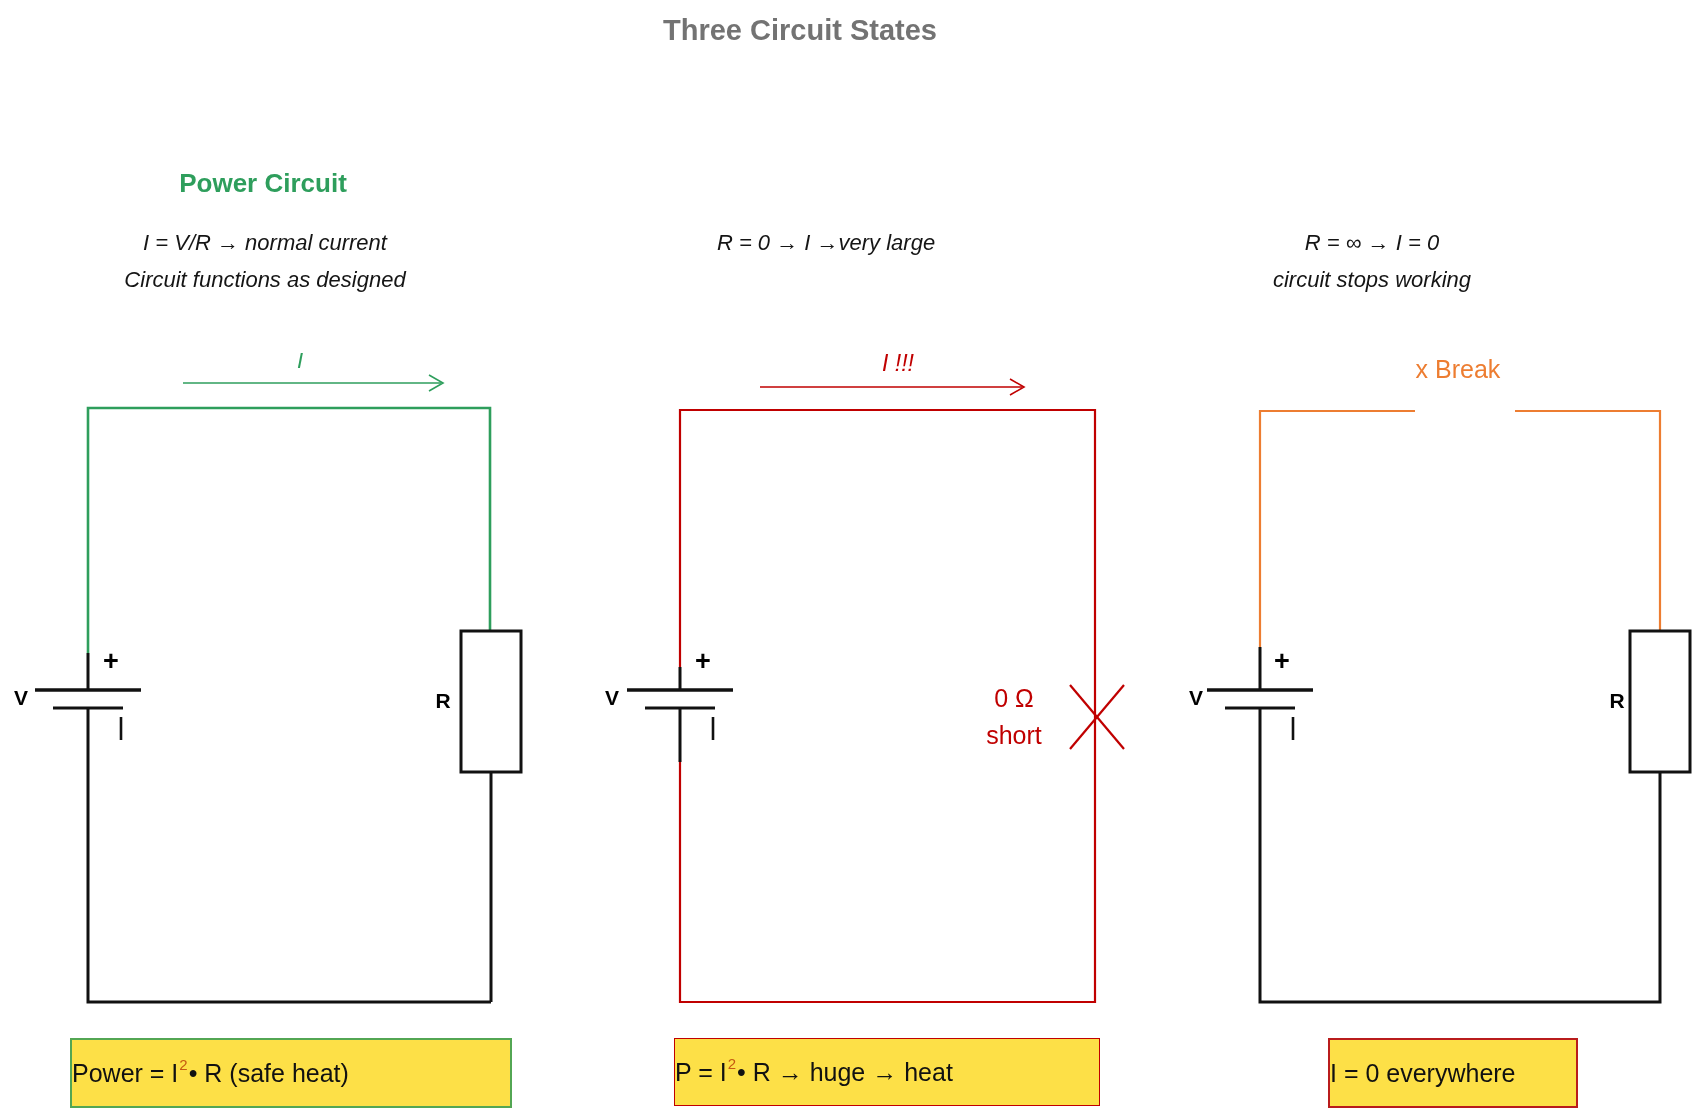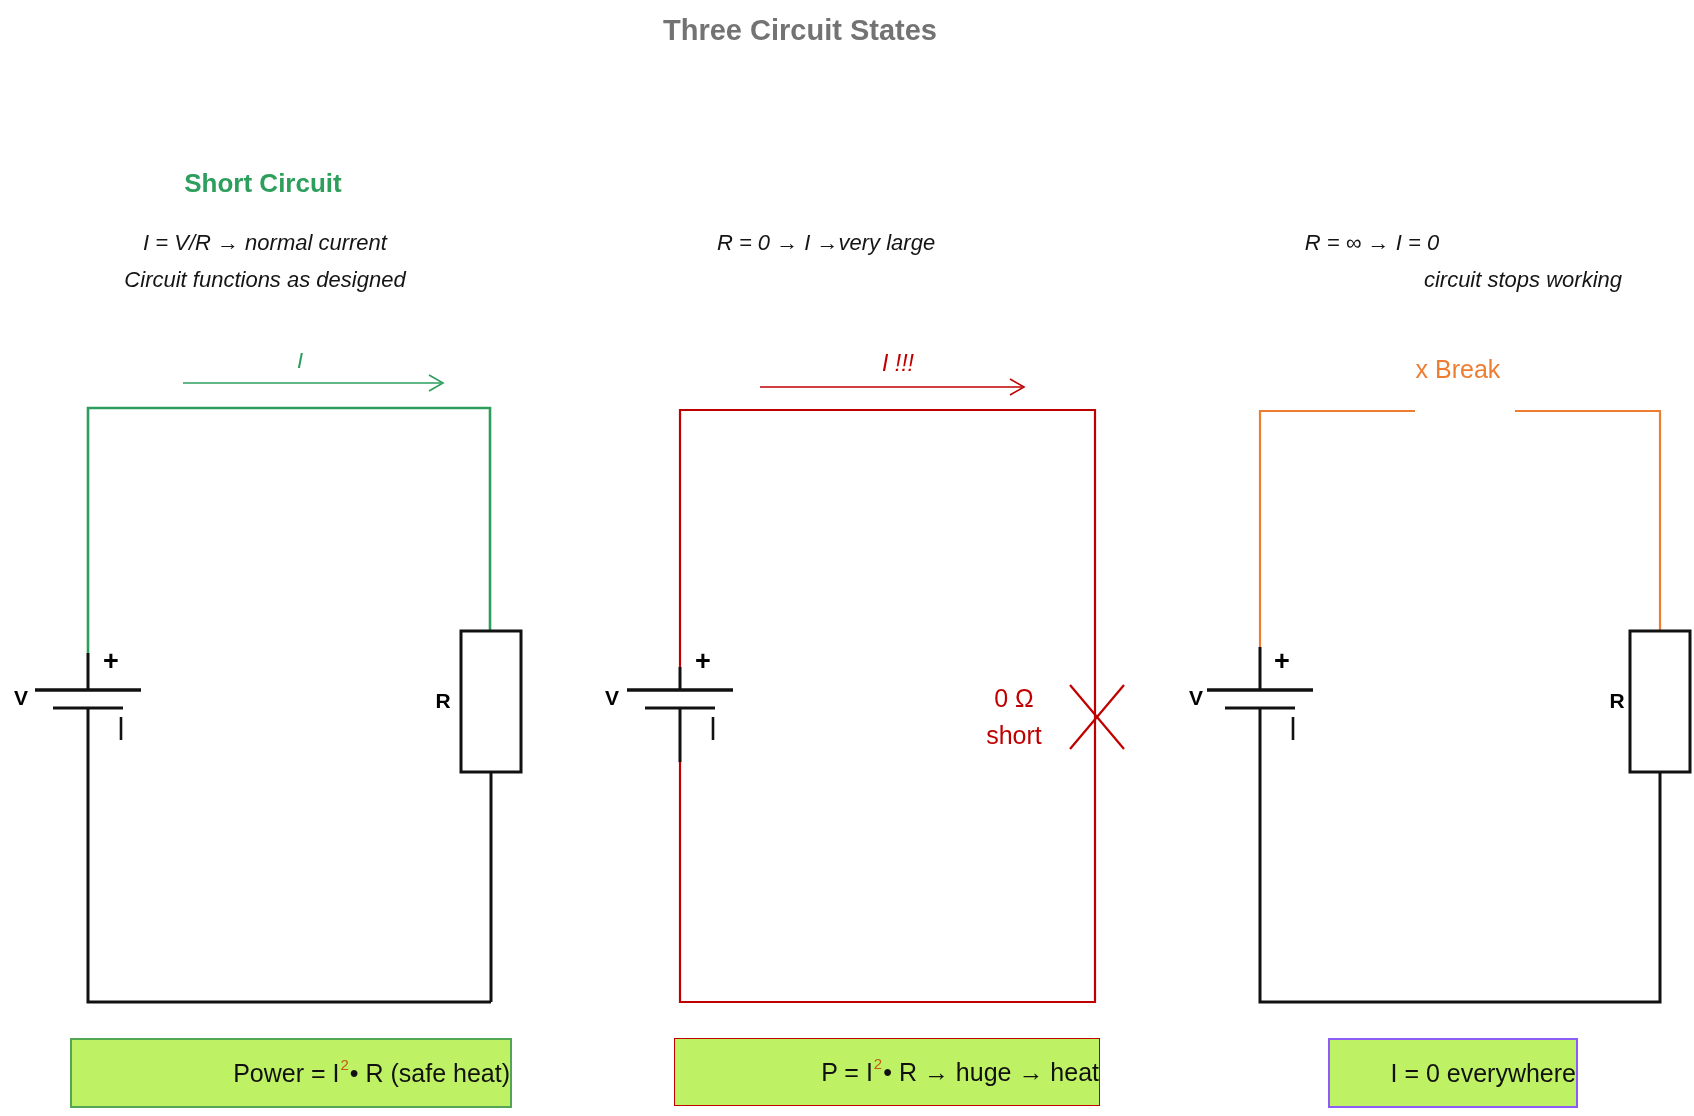--- a/index.html
+++ b/index.html
@@ -15,24 +15,24 @@
   .hs{color:var(--short);}
   .ho{color:var(--open);}
   .sub{width:500px;text-align:center;font-style:italic;font-size:22px;color:#151515;}
   .curlbl{font-style:italic;font-size:22px;text-align:center;}
   .cn{color:var(--normal);}
   .cs{color:var(--short);}
   .blbl{font-weight:bold;font-size:21px;width:34px;text-align:center;color:#000;}
   .plus{font-size:27px;font-weight:600;color:#000;}
   .sidetxt{width:160px;text-align:center;font-size:25px;line-height:37px;color:var(--short);}
   .breaklbl{width:160px;text-align:center;font-size:25px;color:var(--open);}
-  .fbox{height:66px;background:#bef264;display:flex;align-items:center;justify-content:flex-end;font-size:25px;color:#111;}
+  .fbox{height:66px;background:#fde047;display:flex;align-items:center;justify-content:flex-start;font-size:25px;color:#111;}
   .fb-n{border:2px solid #53A653;}
   .fb-s{border:1.8px solid var(--short);}
-  .fb-o{border:2px solid #8b5cf6;}
+  .fb-o{border:2px solid #b91c1c;}
   .sup{font-size:15px;color:var(--sup);position:relative;top:-9px;margin:0 1px;}
   svg{position:absolute;overflow:visible;}
   .w{fill:none;}
   .wn{stroke:var(--normal);}
   .ws{stroke:var(--short);}
   .wo{stroke:var(--open);}
   .wk{stroke:#111;}
   .sw2{stroke-width:2.2px;}
   .sw25{stroke-width:2.6px;}
   .sw3{stroke-width:3px;}
@@ -40,21 +40,21 @@
   .thin{stroke-width:1.6px;}
   .rbody{fill:#ffffff;stroke:#111;stroke-width:3px;}
 </style>
 </head>
 <body>
 
 <div class="canvas">
 
   <div class="abs title">Three Circuit States</div>
 
-  <div class="abs heading hn" style="left:13px;top:168px;">Short Circuit</div>
+  <div class="abs heading hn" style="left:13px;top:168px;">Power Circuit</div>
   <div class="abs sub" style="left:15px;top:230px;">I = V/R → normal current</div>
   <div class="abs sub" style="left:15px;top:267px;">Circuit functions as designed</div>
 
   <svg style="left:0;top:340px;" width="560" height="680" viewBox="0 0 560 680">
     <line x1="183" y1="43" x2="441" y2="43" class="w wn thin"></line>
     <path d="M429 35 L443 43 L429 51" class="w wn thin"></path>
     <path d="M88 313 V68 H490 V291" class="w wn sw25"></path>
     <line x1="88" y1="313" x2="88" y2="350" class="w wk sw3"></line>
     <line x1="35" y1="350" x2="141" y2="350" class="w wk sw35"></line>
     <line x1="53" y1="368" x2="123" y2="368" class="w wk sw3"></line>
@@ -98,21 +98,21 @@
     <div>short</div>
   </div>
 
   <div class="abs fbox fb-s" style="left:674px;top:1038px;width:424px;">
     <span>P = I</span>
       <span class="sup">2</span>
       <span> • R → huge → heat</span>
   </div>
 
   <div class="abs sub" style="left:1122px;top:230px;">R = ∞ → I = 0</div>
-  <div class="abs sub" style="left:1122px;top:267px;text-align:right;">circuit stops working</div>
+  <div class="abs sub" style="left:1122px;top:267px;">circuit stops working</div>
 
   <svg style="left:1140px;top:340px;" width="554" height="680" viewBox="0 0 554 680">
     <path d="M120 307 V71 H275" class="w wo sw2"></path>
     <path d="M375 71 H520 V291" class="w wo sw2"></path>
     <line x1="120" y1="307" x2="120" y2="350" class="w wk sw3"></line>
     <line x1="67" y1="350" x2="173" y2="350" class="w wk sw35"></line>
     <line x1="85" y1="368" x2="155" y2="368" class="w wk sw3"></line>
     <line x1="153" y1="377" x2="153" y2="400" class="w wk sw25"></line>
     <path d="M120 368 V662 H520 V432" class="w wk sw3"></path>
     <rect x="490" y="291" width="60" height="141" class="rbody"></rect>

